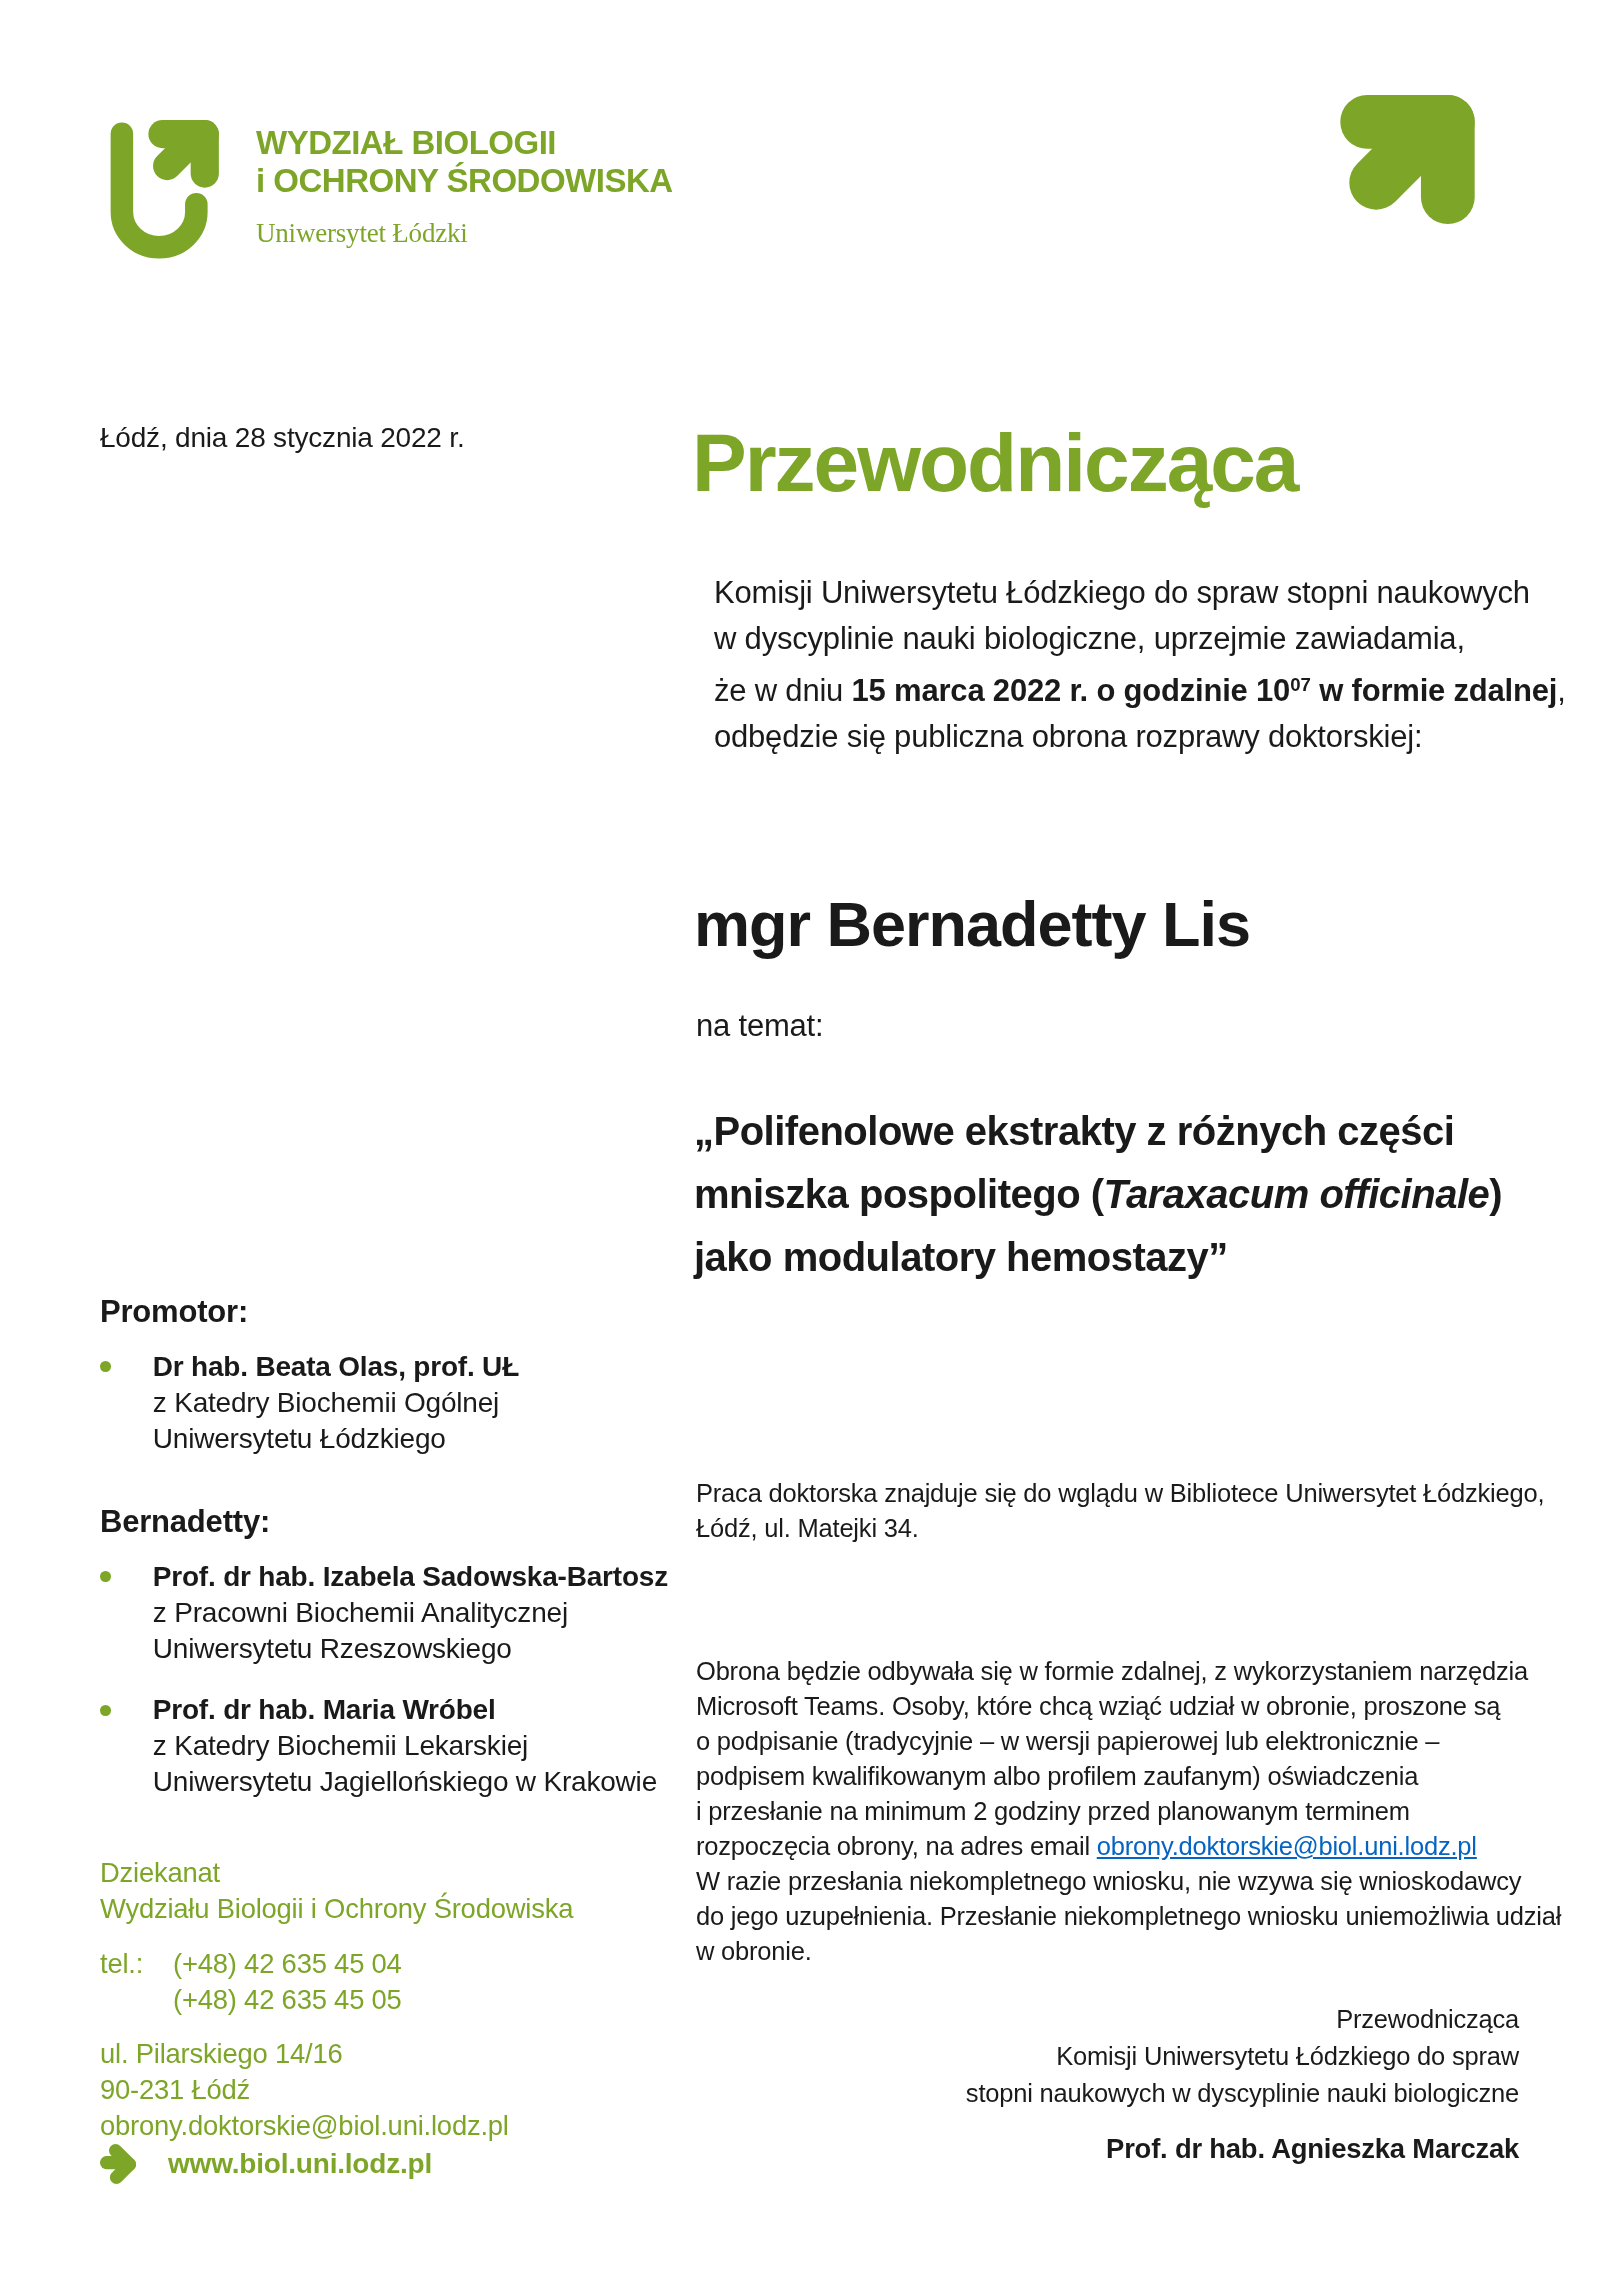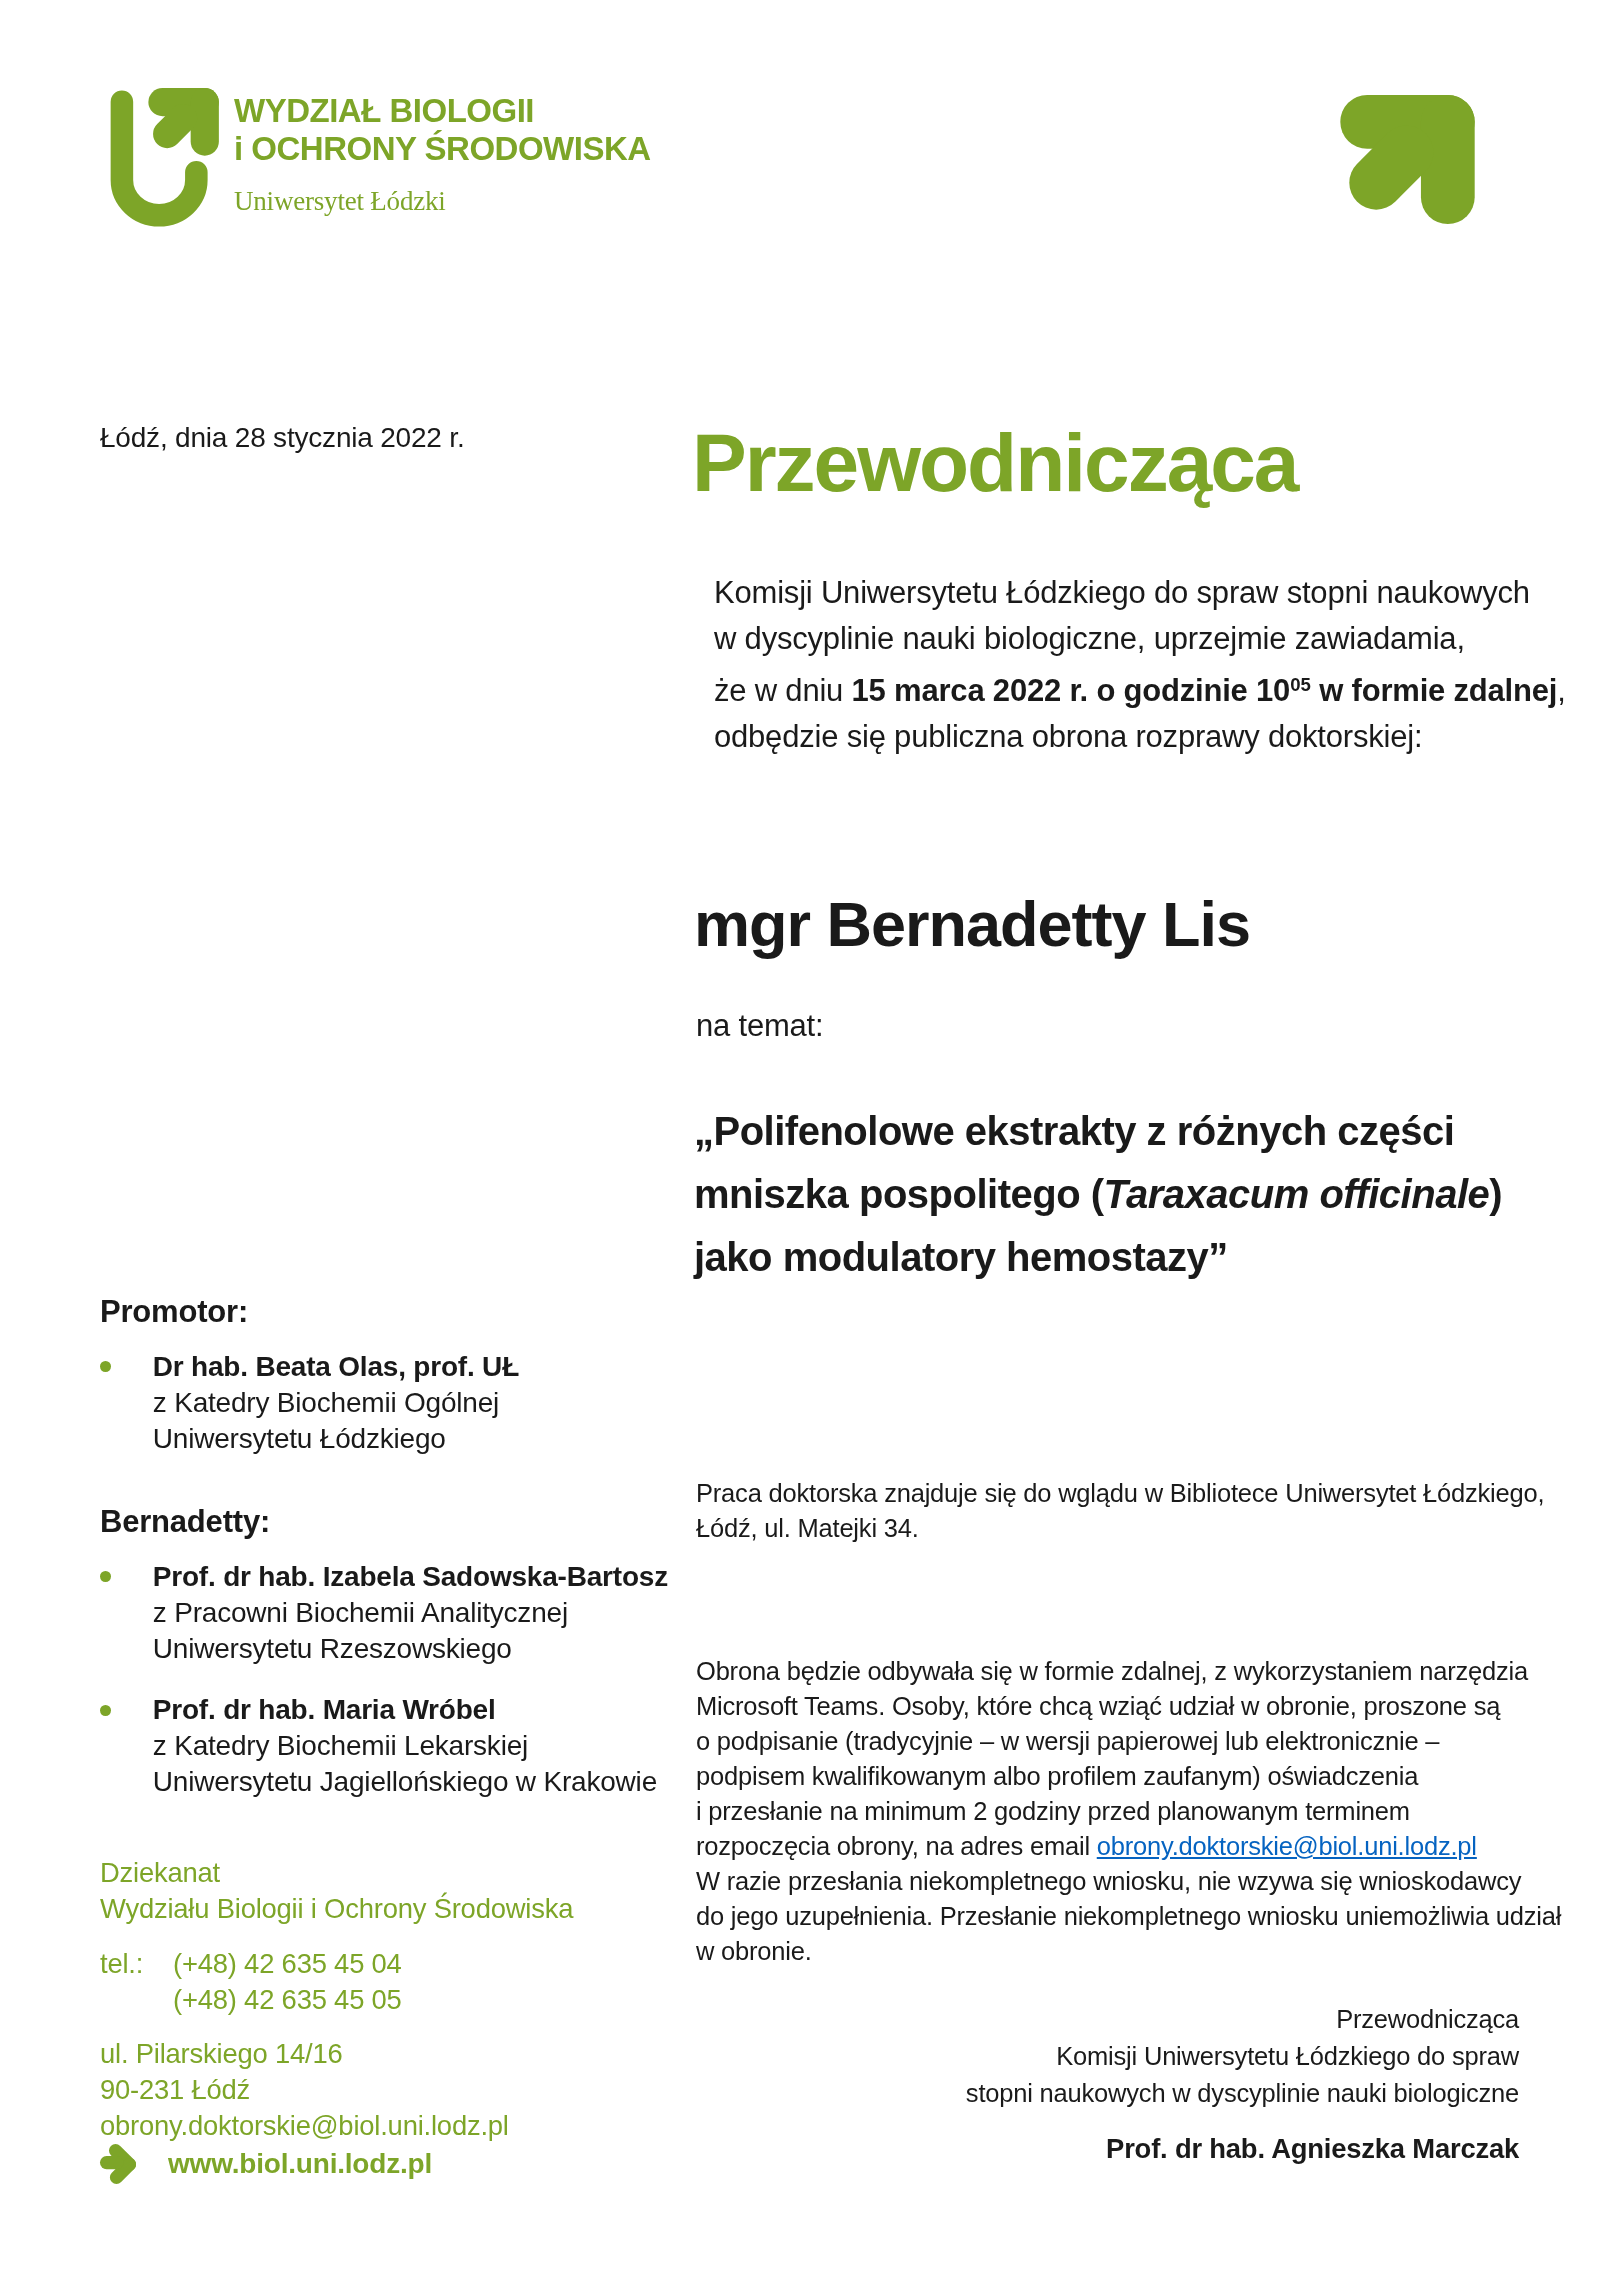--- a/index.html
+++ b/index.html
@@ -9,21 +9,21 @@
   }
   html,body{margin:0;padding:0;background:#ffffff;}
   .page{
     position:relative;width:1621px;height:2293px;background:#fff;overflow:hidden;
     font-family:"Liberation Sans",sans-serif;color:var(--ink);letter-spacing:-0.2px;
   }
   .abs{position:absolute;}
   .green-icon{color:var(--green);}
 
   
-  .logo{left:110px;top:88px;display:flex;align-items:flex-start;gap:14px;}
+  .logo{left:110px;top:120px;display:flex;align-items:flex-start;gap:36px;}
   .logo-text{padding-top:3.9px;}
   .logo-l1,.logo-l2{font-weight:bold;font-size:33px;line-height:38px;color:var(--green);letter-spacing:-0.5px;}
   .logo-l3{font-size:27px;line-height:35px;color:var(--green);margin-top:16px;font-family:Liberation Serif, serif;}
   .corner{left:1340px;top:95px;}
 
   
   .date{left:100px;top:422px;font-size:28px;}
 
   
   .h1{left:692px;top:420px;font-size:82px;font-weight:bold;color:var(--green);letter-spacing:-2px;line-height:1.05;}
@@ -101,21 +101,21 @@
     </svg>
   </div>
 
   <div class="abs date">Łódź, dnia 28 stycznia 2022 r.</div>
 
   <div class="abs h1">Przewodnicząca</div>
 
   <div class="abs intro">
     <div class="line">Komisji Uniwersytetu Łódzkiego do spraw stopni naukowych</div>
     <div class="line">w dyscyplinie nauki biologiczne, uprzejmie zawiadamia,</div>
-    <div class="line"><span>że w dniu </span><b>15 marca 2022 r. o godzinie 10</b><sup><b>05</b></sup><b> w formie zdalnej</b><span>,</span></div>
+    <div class="line"><span>że w dniu </span><b>15 marca 2022 r. o godzinie 10</b><sup><b>07</b></sup><b> w formie zdalnej</b><span>,</span></div>
     <div class="line">odbędzie się publiczna obrona rozprawy doktorskiej:</div>
   </div>
 
   <div class="abs candidate">mgr Bernadetty Lis</div>
 
   <div class="abs subject">na temat:</div>
 
   <div class="abs thesis">
     <div class="line">„Polifenolowe ekstrakty z różnych części</div>
     <div class="line"><span>mniszka pospolitego (</span><span class="it">Taraxacum officinale</span><span>)</span></div>

